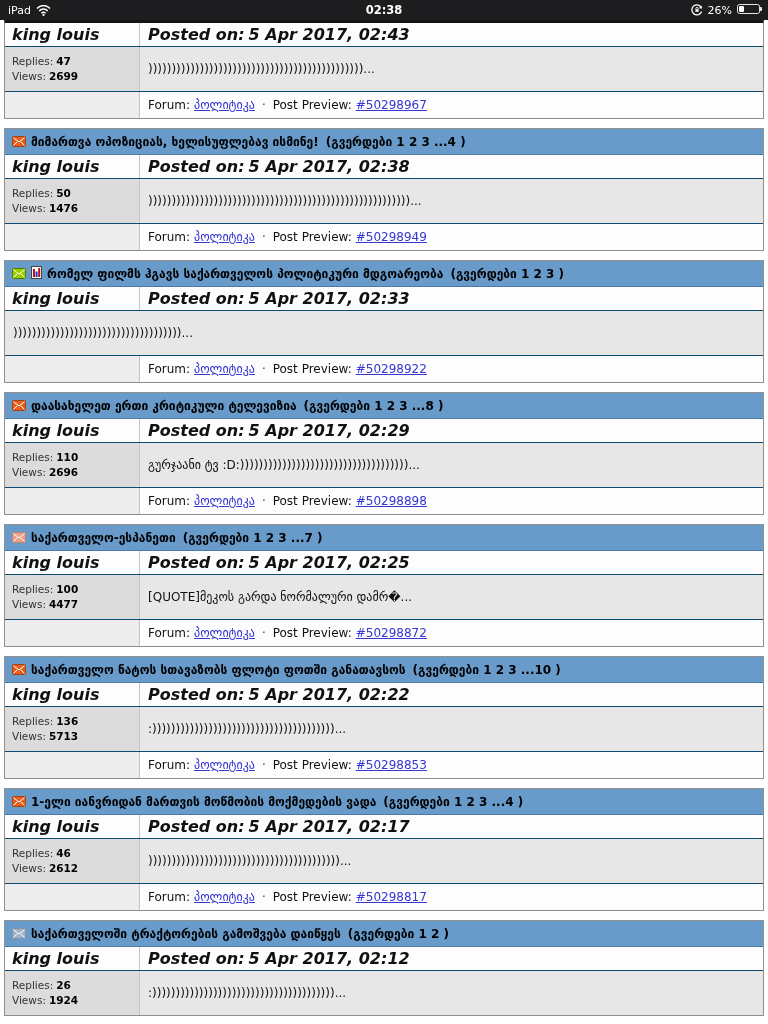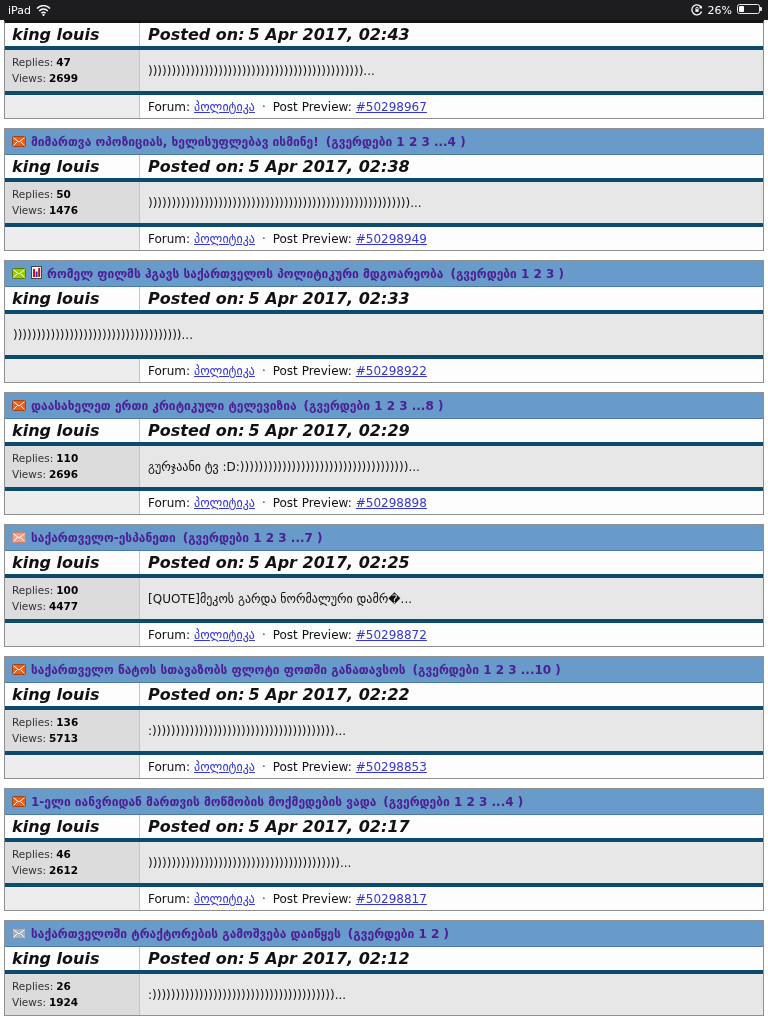--- a/index.html
+++ b/index.html
@@ -21,26 +21,26 @@
     background:#e8e8e8; border-radius:0 1px 1px 0; }
 
   
   .content { padding:0 4px; background:#fff; }
 
   .card { border:1px solid #8f8f8f; margin-bottom:9px; background:#fff; }
   .card.first { border-top:3px solid #141414; }
 
   .card-head { height:26px; display:flex; align-items:center; gap:5px;
     background:#689aca; border-bottom:1px solid #4b79a8; padding:0 7px;
-    color:#4c1d95; font-size:12px; font-weight:bold; white-space:nowrap; overflow:hidden; }
+    color:#000000; font-size:12px; font-weight:bold; white-space:nowrap; overflow:hidden; }
   .t-pages { margin-left:2px; }
 
   .row { display:flex; }
   .row + .row, .card-head + .row { border-top:0; }
-  .r1 + .r2, .r2 + .r3 { border-top:4px solid #0c4a6e; }
+  .r1 + .r2, .r2 + .r3 { border-top:1px solid #0c4a6e; }
   .cell { box-sizing:border-box; }
   .cell.left  { flex:0 0 135px; border-right:1px solid #c4c4c4; padding:3px 7px; }
   .cell.right { flex:1; padding:3px 8px; overflow:hidden; }
 
   .r1 { height:23px; }
   .r1 .cell { background:#fdfdfd; font-size:16px; font-weight:bold; color:#111;
     display:flex; align-items:center; white-space:nowrap;font-style:italic; }
   .r1 .lbl { margin-right:4px; }
 
   .r2 { height:45px; }
@@ -76,20 +76,21 @@
     <span>iPad</span>
     <span class="wifi">
       <svg width="15" height="11" viewBox="0 0 15 11">
         <path d="M1 3.4 A9 9 0 0 1 14 3.4" fill="none" stroke="#fff" stroke-width="1.5"></path>
         <path d="M3.2 5.9 A6 6 0 0 1 11.8 5.9" fill="none" stroke="#fff" stroke-width="1.5"></path>
         <path d="M5.4 8.2 A3 3 0 0 1 9.6 8.2" fill="none" stroke="#fff" stroke-width="1.5"></path>
         <circle cx="7.5" cy="9.9" r="1.1" fill="#fff"></circle>
       </svg>
     </span>
   </div>
+  <span class="sb-time">02:38</span>
   <div class="sb-right">
     <span class="olock">
       <svg width="12" height="12" viewBox="0 0 12 12">
         <path d="M10.6 7.5 A5 5 0 1 1 10.6 4.2" fill="none" stroke="#fff" stroke-width="1.3"></path>
         <path d="M10.6 1.6 L10.6 4.6 L7.8 4.2 Z" fill="#fff"></path>
         <rect x="4.4" y="5.2" width="3.2" height="2.6" fill="#fff"></rect>
         <path d="M4.9 5.2 V4.4 A1.1 1.1 0 0 1 7.1 4.4 V5.2" fill="none" stroke="#fff" stroke-width="0.9"></path>
       </svg>
     </span>
     <span>26%</span>

